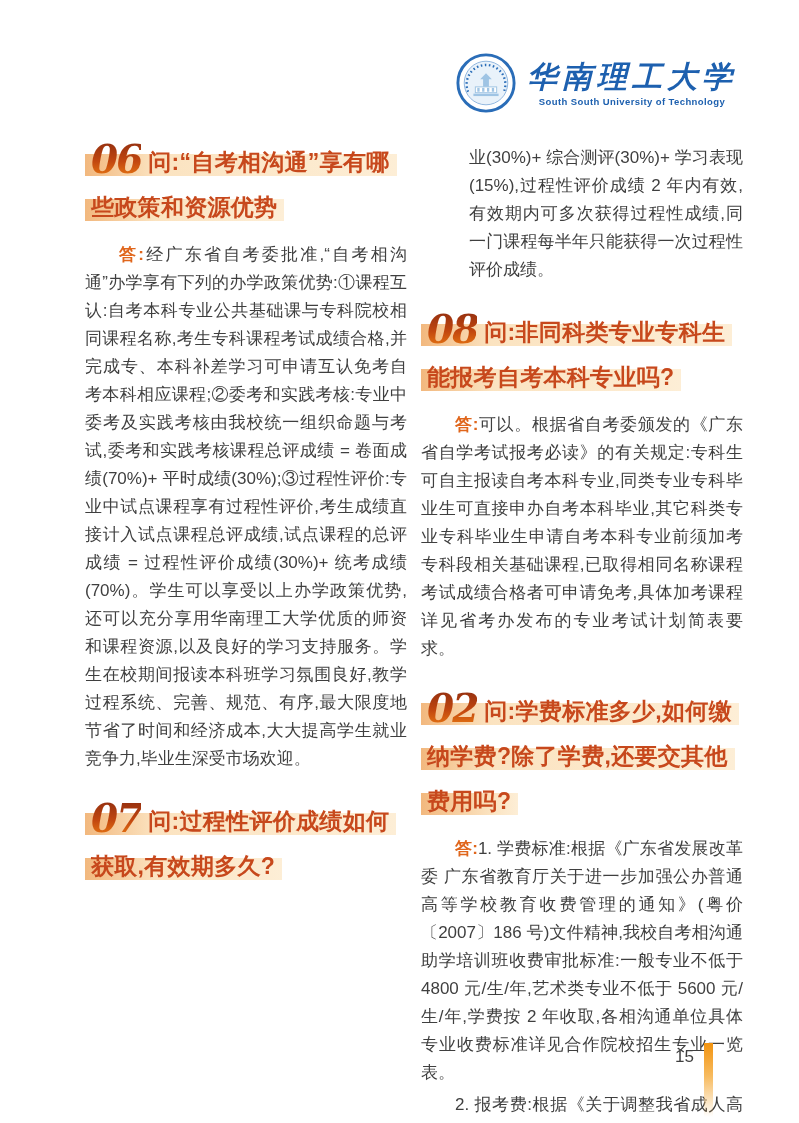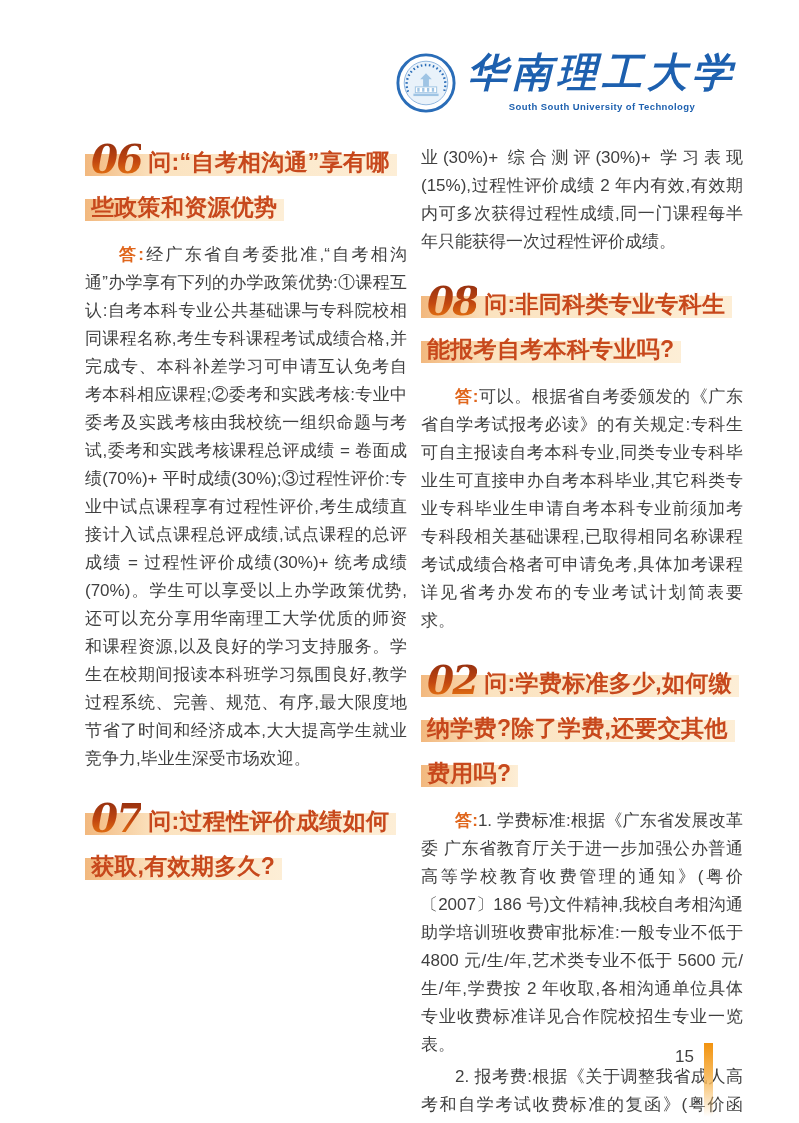--- a/index.html
+++ b/index.html
@@ -13,23 +13,23 @@
     overflow:hidden;
   }
 
   
   .logo-row {
     position:absolute; top:52px; right:62px;
     display:flex; align-items:center; gap:10px;
   }
   .logo-text { display:flex; flex-direction:column; align-items:center; }
   .logo-cn {
-    font-family:Liberation Mono, monospace;
+    font-family:Liberation Sans, sans-serif;
     font-style:italic; font-weight:bold;
-    font-size:40px; letter-spacing:5px;
+    font-size:30px; letter-spacing:5px;
     color:#1d60af; line-height:1.1;
     white-space:nowrap;
     text-align:right;
   }
   .logo-en {
     font-size:9.5px; font-weight:bold; color:#1d60af;
     letter-spacing:0.4px; margin-top:3px; white-space:nowrap;
   }
 
   
@@ -66,21 +66,21 @@
   }
 
   
   .answer {
     font-size:17px; line-height:28px;
     text-align:justify; text-align-last:left;
     color:#3f3f3f;
     text-indent:2em;
     margin-bottom:0;
   }
-  .answer.no-indent { text-indent:0; }
+  .answer.no-indent { text-indent:0;margin-left:48px; }
   .ans-label { color:#e0661c; font-weight:bold; }
   .q-block { margin-top:24px; }
   .para-gap { margin-top:4px; }
 
   
   .page-num {
     position:absolute; top:1047px; right:105px;
     font-size:17px; color:#3f3f3f;
   }
   .page-bar {

